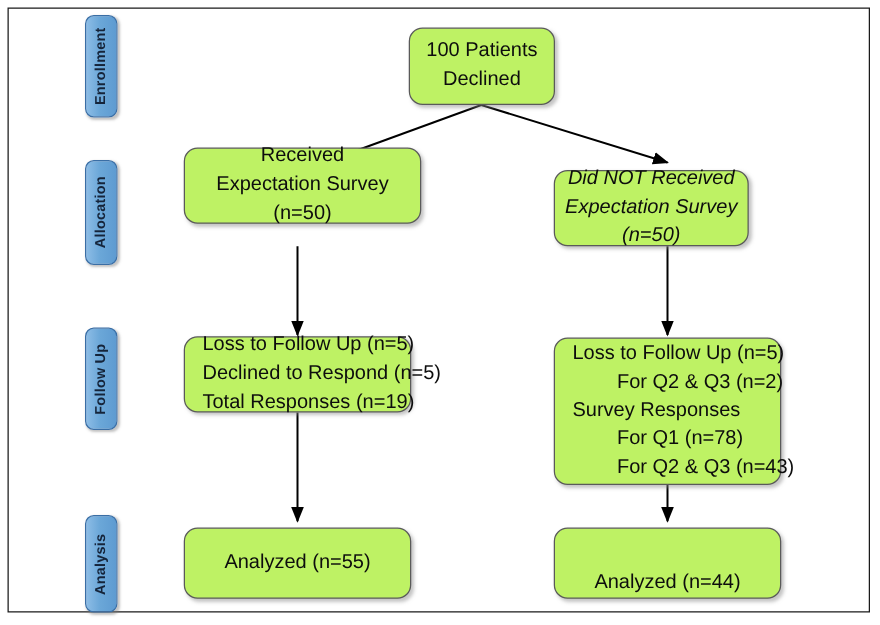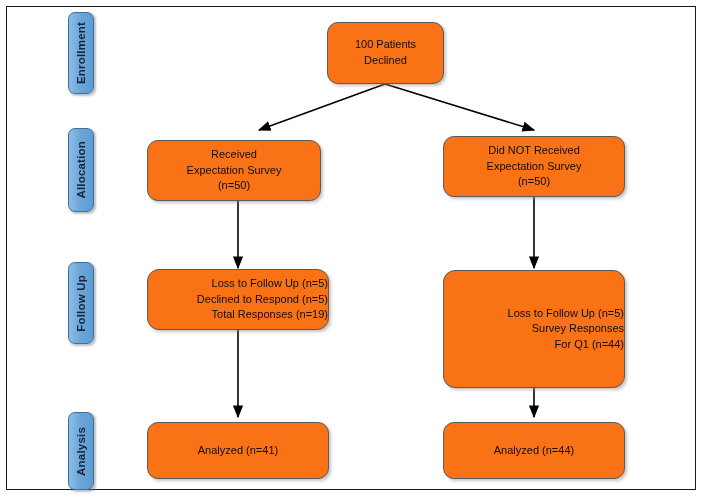--- a/index.html
+++ b/index.html
@@ -50,40 +50,39 @@
     transform: rotate(180deg);
     font-size: 11.5px;
     font-weight: bold;
     color: #15243a;
     letter-spacing: 0.2px;
     white-space: nowrap;
   }
   
   .node {
     position: absolute;
-    background: #f97316;
+    background: #bef264;
     border: 1px solid #5a5a5a;
     border-radius: 11px;
     box-shadow: 2px 2px 3px rgba(140,140,140,0.5);
     box-sizing: border-box;
     display: flex;
     align-items: center;
-    font-size: 11px;
+    font-size: 16px;
     color: #0d0d0d;
     line-height: 1.42;
   }
   .node.center {
     justify-content: center;
     text-align: center;
   }
   .node.left {
     justify-content: flex-start;
-    text-align: right;
+    text-align: left;
     padding-left: 14px;
-    border-radius: 12px;
   }
   .node .lines {
     width: 100%;
     white-space: pre;
   }
   .node .lines div {
     white-space: pre;
   }
 </style>
 </head>
@@ -126,37 +125,37 @@
   </div>
 
   <div class="stage" style="left:68px; top:412px; height:76px;">
     <span>Analysis</span>
   </div>
 
   <div class="node center" style="left:327px; top:22px; width:117px; height:62px;">
     <div class="lines"><div>100 Patients</div><div>Declined</div></div>
   </div>
 
-  <div class="node center" style="left:147px; top:140px; width:174px; height:61px;">
+  <div class="node center" style="left:147px; top:118px; width:190px; height:61px;">
     <div class="lines"><div>Received</div><div>Expectation Survey</div><div>(n=50)</div></div>
   </div>
 
-  <div class="node center" style="left:443px; top:136px; width:182px; height:61px;">
+  <div class="node center" style="left:443px; top:136px; width:156px; height:61px;font-style:italic;">
     <div class="lines"><div>Did NOT Received</div><div>Expectation Survey</div><div>(n=50)</div></div>
   </div>
 
   <div class="node left" style="left:147px; top:269px; width:182px; height:61px;">
     <div class="lines"><div>Loss to Follow Up (n=5)</div><div>Declined to Respond (n=5)</div><div>Total Responses (n=19)</div></div>
   </div>
 
   <div class="node left" style="left:443px; top:270px; width:182px; height:118px;">
-    <div class="lines"><div>Loss to Follow Up (n=5)</div><div>Survey Responses</div><div>        For Q1 (n=44)</div></div>
+    <div class="lines"><div>Loss to Follow Up (n=5)</div><div>        For Q2 &amp; Q3 (n=2)</div><div>Survey Responses</div><div>        For Q1 (n=78)</div><div>        For Q2 &amp; Q3 (n=43)</div></div>
   </div>
 
   <div class="node center" style="left:147px; top:422px; width:182px; height:57px;">
-    <div class="lines"><div>Analyzed (n=41)</div></div>
+    <div class="lines"><div>Analyzed (n=55)</div></div>
   </div>
 
-  <div class="node center" style="left:443px; top:422px; width:182px; height:57px;">
+  <div class="node center" style="left:443px; top:422px; width:182px; height:57px;align-items:flex-end;">
     <div class="lines"><div>Analyzed (n=44)</div></div>
   </div>
 
 </div>
 
 </body></html>

